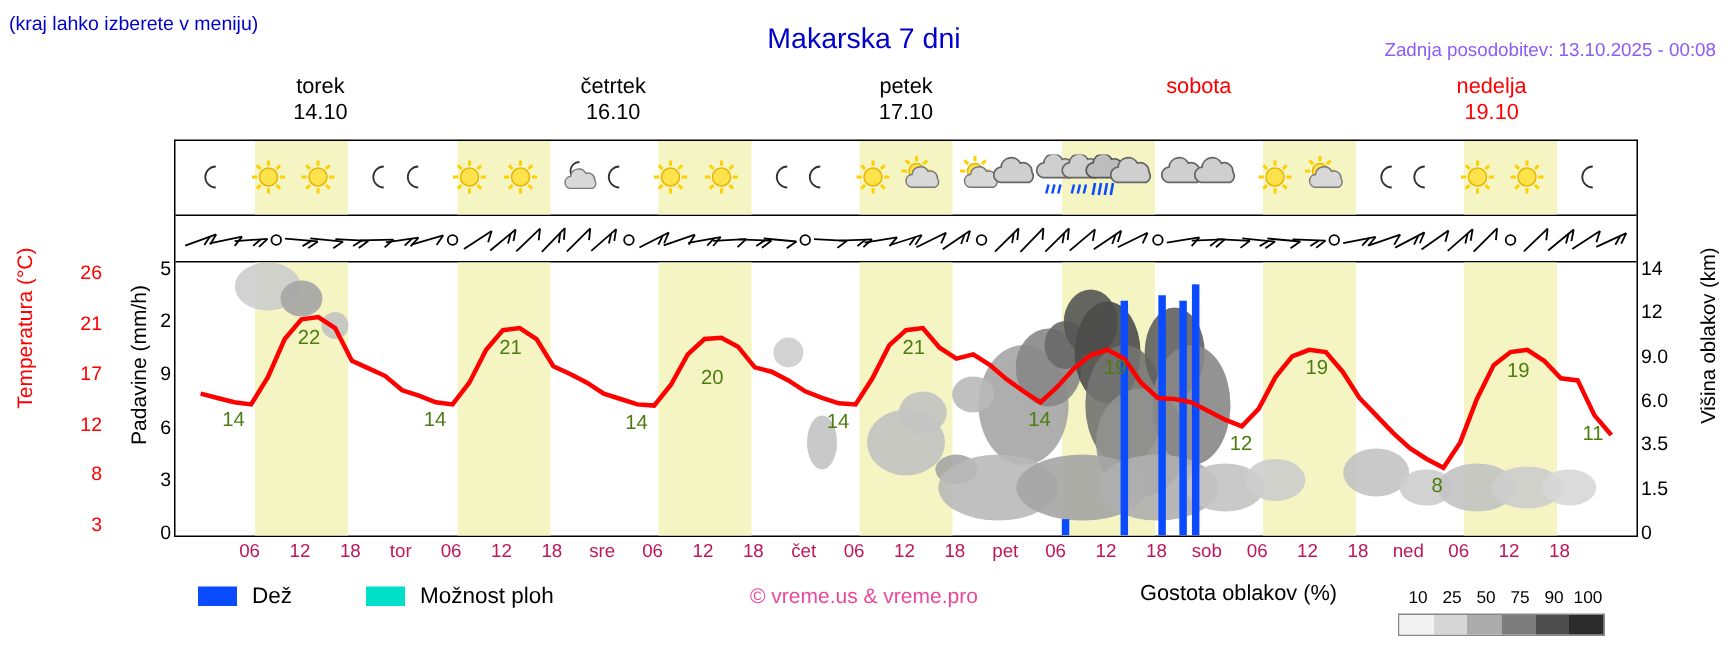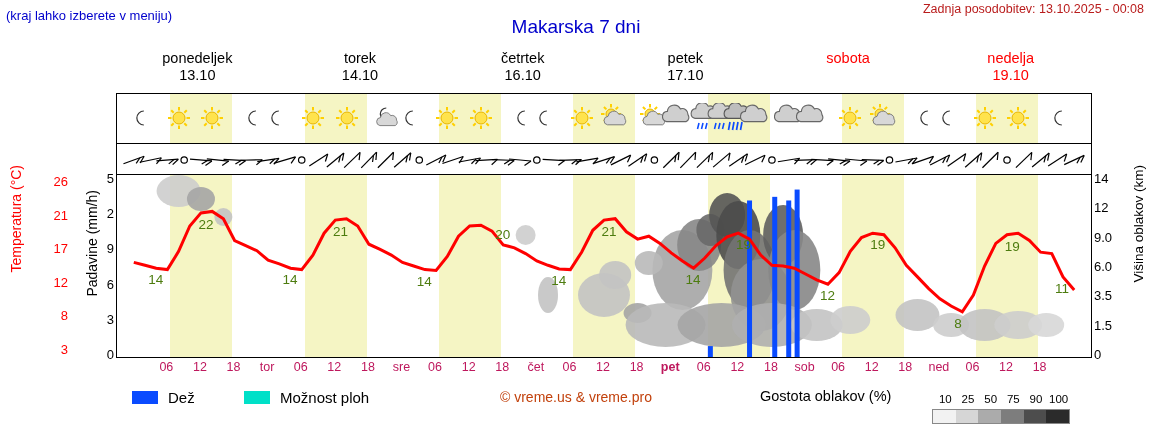--- a/index.html
+++ b/index.html
@@ -1,20 +1,20 @@
 <!DOCTYPE html>
 <html><head>
 <meta charset="utf-8">
 <style>
   html,body{margin:0;padding:0;}
   body{width:1152px;height:443px;background:#ffffff;font-family:"Liberation Sans",sans-serif;position:relative;overflow:hidden;}
   .abs{position:absolute;}
   #topleft{left:6px;top:8px;font-size:13px;color:#0000cc;}
   #title{left:0;top:16px;width:1152px;text-align:center;font-size:19px;color:#0000cc;}
-  #updated{right:8px;top:2px;font-size:12.5px;color:#b91c1c;}
+  #updated{right:8px;top:26px;font-size:12.5px;color:#8b5cf6;}
 
   
   #dayheads{left:116px;top:50px;width:976px;height:42px;display:flex;}
   .dayhead{flex:1 1 0;text-align:center;font-size:14.5px;color:#000;line-height:17px;}
   .dayhead.weekend{color:#ff0000;}
   .dayhead .dname{font-weight:normal;}
   .dayhead .ddate{}
 
   
   #plot{left:116px;top:93px;width:976px;height:265px;border:1px solid #000;box-sizing:border-box;background:#fff;}
@@ -43,42 +43,38 @@
   #xaxis{position:absolute;left:116px;top:360px;width:976px;height:16px;}
   #xaxis span{position:absolute;font-size:12.5px;color:#be185d;transform:translateX(-50%);white-space:nowrap;}
 
   
   #legend{position:absolute;left:120px;top:385px;width:1020px;height:42px;font-size:14px;}
   .lg{position:absolute;}
   #lg-rain-sw{left:12px;top:6px;width:26px;height:13px;background:#0a4bff;}
   #lg-rain-tx{left:48px;top:4px;font-size:15px;color:#000;}
   #lg-shw-sw{left:124px;top:6px;width:26px;height:13px;background:#00e0c8;}
   #lg-shw-tx{left:160px;top:4px;font-size:15px;color:#000;}
-  #credit{left:380px;top:4px;font-size:14px;color:#c2410c;}
+  #credit{left:380px;top:4px;font-size:14px;color:#ec4899;}
   #cloudlegend-title{left:640px;top:3px;font-size:14.5px;color:#000;}
   #cloudlegend-bar{left:812px;top:24px;width:136px;height:13px;display:flex;border:1px solid #888;box-sizing:content-box;}
   #cloudlegend-bar div{flex:1 1 0;height:13px;}
   #cloudlegend-nums{left:806px;top:24px;width:152px;height:24px;}
   #cloudlegend-nums span{position:absolute;font-size:11.5px;color:#000;transform:translateX(-50%);}
 
   .tnum{position:absolute;font-size:13.5px;color:#4d7c0f;}
   svg{display:block;}
 </style>
 </head>
 <body>
 
 <div class="abs" id="topleft">(kraj lahko izberete v meniju)</div>
 <div class="abs" id="title">Makarska 7 dni</div>
 <div class="abs" id="updated">Zadnja posodobitev: 13.10.2025 - 00:08</div>
 
 <div class="abs" id="dayheads">
-    <div class="dayhead">
-      <div class="dname">ponedeljek</div>
-      <div class="ddate">13.10</div>
-    </div>
     <div class="dayhead">
       <div class="dname">torek</div>
       <div class="ddate">14.10</div>
     </div>
     <div class="dayhead">
       <div class="dname">četrtek</div>
       <div class="ddate">16.10</div>
     </div>
     <div class="dayhead">
       <div class="dname">petek</div>
@@ -650,21 +646,21 @@
         <rect x="655.2298850574713" y="21.839999999999975" width="5" height="160.16000000000003" fill="#0a4bff"></rect>
         <rect x="669.2241379310345" y="25.47999999999999" width="5" height="156.52" fill="#0a4bff"></rect>
         <rect x="677.6206896551724" y="14.560000000000002" width="5" height="167.44" fill="#0a4bff"></rect>
         <path d="M 16.8 87.4 L 28.0 90.3 L 39.2 93.2 L 50.4 94.6 L 61.6 76.4 L 72.8 51.0 L 84.0 37.9 L 95.2 36.4 L 106.4 43.7 L 117.6 65.5 L 128.7 70.6 L 139.9 75.7 L 151.1 85.2 L 162.3 88.8 L 173.5 93.2 L 184.7 94.6 L 195.9 80.1 L 207.1 58.2 L 218.3 45.1 L 229.5 43.7 L 240.7 51.0 L 251.9 69.2 L 263.1 74.3 L 274.3 80.1 L 285.5 87.4 L 296.7 91.0 L 307.9 94.6 L 319.1 95.4 L 330.3 81.5 L 341.5 61.2 L 352.7 51.0 L 363.9 50.2 L 375.0 56.1 L 386.2 69.9 L 397.4 72.8 L 408.6 78.6 L 419.8 85.9 L 431.0 90.3 L 442.2 93.9 L 453.4 94.6 L 464.6 77.2 L 475.8 55.3 L 487.0 45.1 L 498.2 43.7 L 509.4 56.8 L 520.6 64.1 L 531.8 61.2 L 543.0 68.4 L 554.2 77.9 L 565.4 85.9 L 576.6 93.2 L 587.8 83.0 L 599.0 70.6 L 610.1 61.9 L 621.3 58.2 L 632.5 64.1 L 643.7 80.1 L 654.9 90.3 L 666.1 91.0 L 677.3 93.2 L 688.5 99.0 L 699.7 104.8 L 710.9 109.2 L 722.1 97.6 L 733.3 76.4 L 744.5 62.6 L 755.7 58.2 L 766.9 59.7 L 778.1 72.8 L 789.3 90.3 L 800.5 101.9 L 811.7 113.6 L 822.9 123.8 L 834.1 131.0 L 845.3 136.9 L 856.4 120.1 L 867.6 91.0 L 878.8 68.4 L 890.0 59.7 L 901.2 58.2 L 912.4 65.5 L 923.6 77.2 L 934.8 78.6 L 946.0 101.9 L 957.2 115.0" fill="none" stroke="#ff0000" stroke-width="3"></path>
       </svg>
       <div class="tnum" style="left: 31.1839px; top: 97.184px;">14</div>
       <div class="tnum" style="left: 81.5632px; top: 41.856px;">22</div>
       <div class="tnum" style="left: 165.529px; top: 97.184px;">14</div>
       <div class="tnum" style="left: 215.908px; top: 49.136px;">21</div>
       <div class="tnum" style="left: 299.874px; top: 98.64px;">14</div>
-      <div class="tnum" style="left: 350.253px; top: 52px; margin-left: 28px;">20</div>
+      <div class="tnum" style="left: 350.253px; top: 69px;">20</div>
       <div class="tnum" style="left: 434.218px; top: 97.912px;">14</div>
       <div class="tnum" style="left: 484.598px; top: 49.136px;">21</div>
       <div class="tnum" style="left: 568.563px; top: 97.184px;">14</div>
       <div class="tnum" style="left: 618.943px; top: 62.24px;">19</div>
       <div class="tnum" style="left: 702.908px; top: 113.2px;">12</div>
       <div class="tnum" style="left: 753.287px; top: 62.24px;">19</div>
       <div class="tnum" style="left: 837.253px; top: 140.864px;">8</div>
       <div class="tnum" style="left: 887.632px; top: 63.696px;">19</div>
       <div class="tnum" style="left: 938.011px; top: 105.92px;">11</div>
     </div>
@@ -679,21 +675,21 @@
     <span style="left: 218.31px;">12</span>
     <span style="left: 251.897px;">18</span>
     <span style="left: 285.483px;">sre</span>
     <span style="left: 319.069px;">06</span>
     <span style="left: 352.655px;">12</span>
     <span style="left: 386.241px;">18</span>
     <span style="left: 419.828px;">čet</span>
     <span style="left: 453.414px;">06</span>
     <span style="left: 487px;">12</span>
     <span style="left: 520.586px;">18</span>
-    <span style="left: 554.172px; font-weight: bold;">pet</span>
+    <span style="left: 554.172px;">pet</span>
     <span style="left: 587.759px;">06</span>
     <span style="left: 621.345px;">12</span>
     <span style="left: 654.931px;">18</span>
     <span style="left: 688.517px;">sob</span>
     <span style="left: 722.103px;">06</span>
     <span style="left: 755.69px;">12</span>
     <span style="left: 789.276px;">18</span>
     <span style="left: 822.862px;">ned</span>
     <span style="left: 856.448px;">06</span>
     <span style="left: 890.034px;">12</span>

